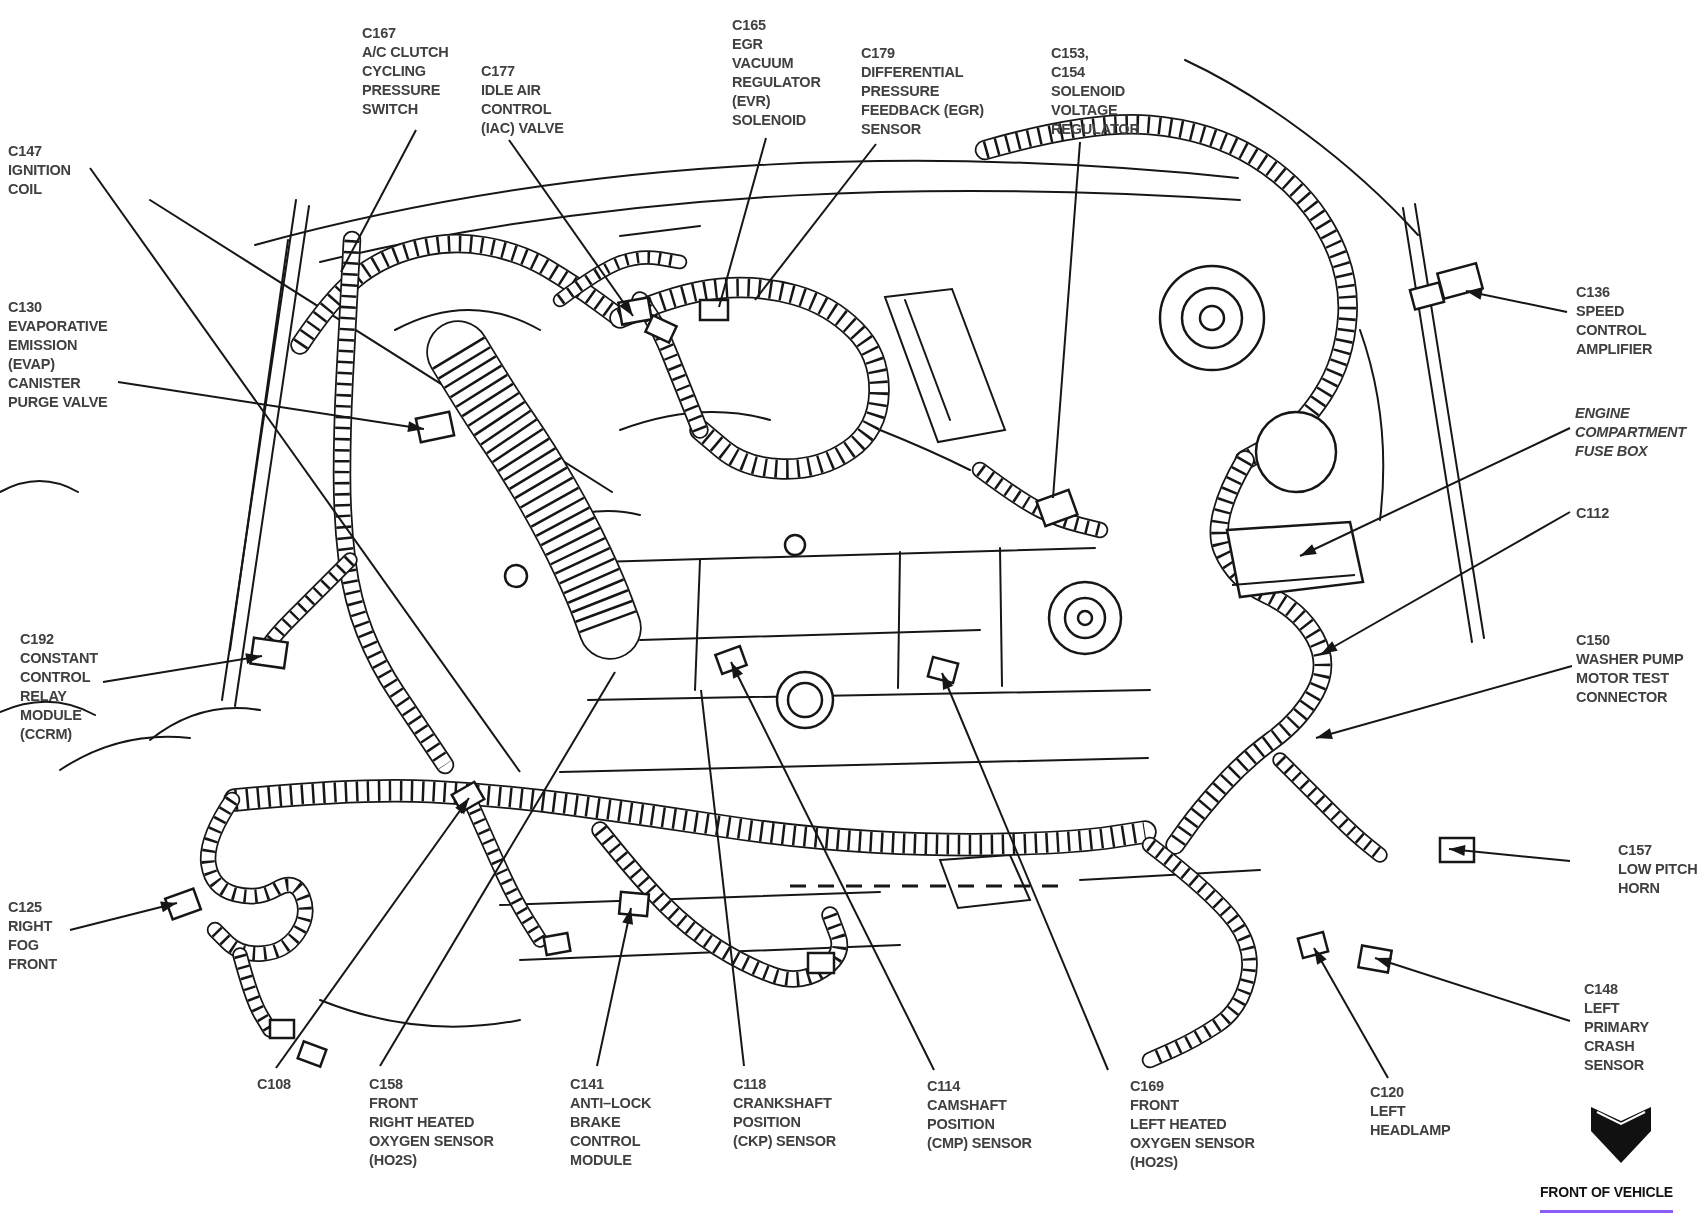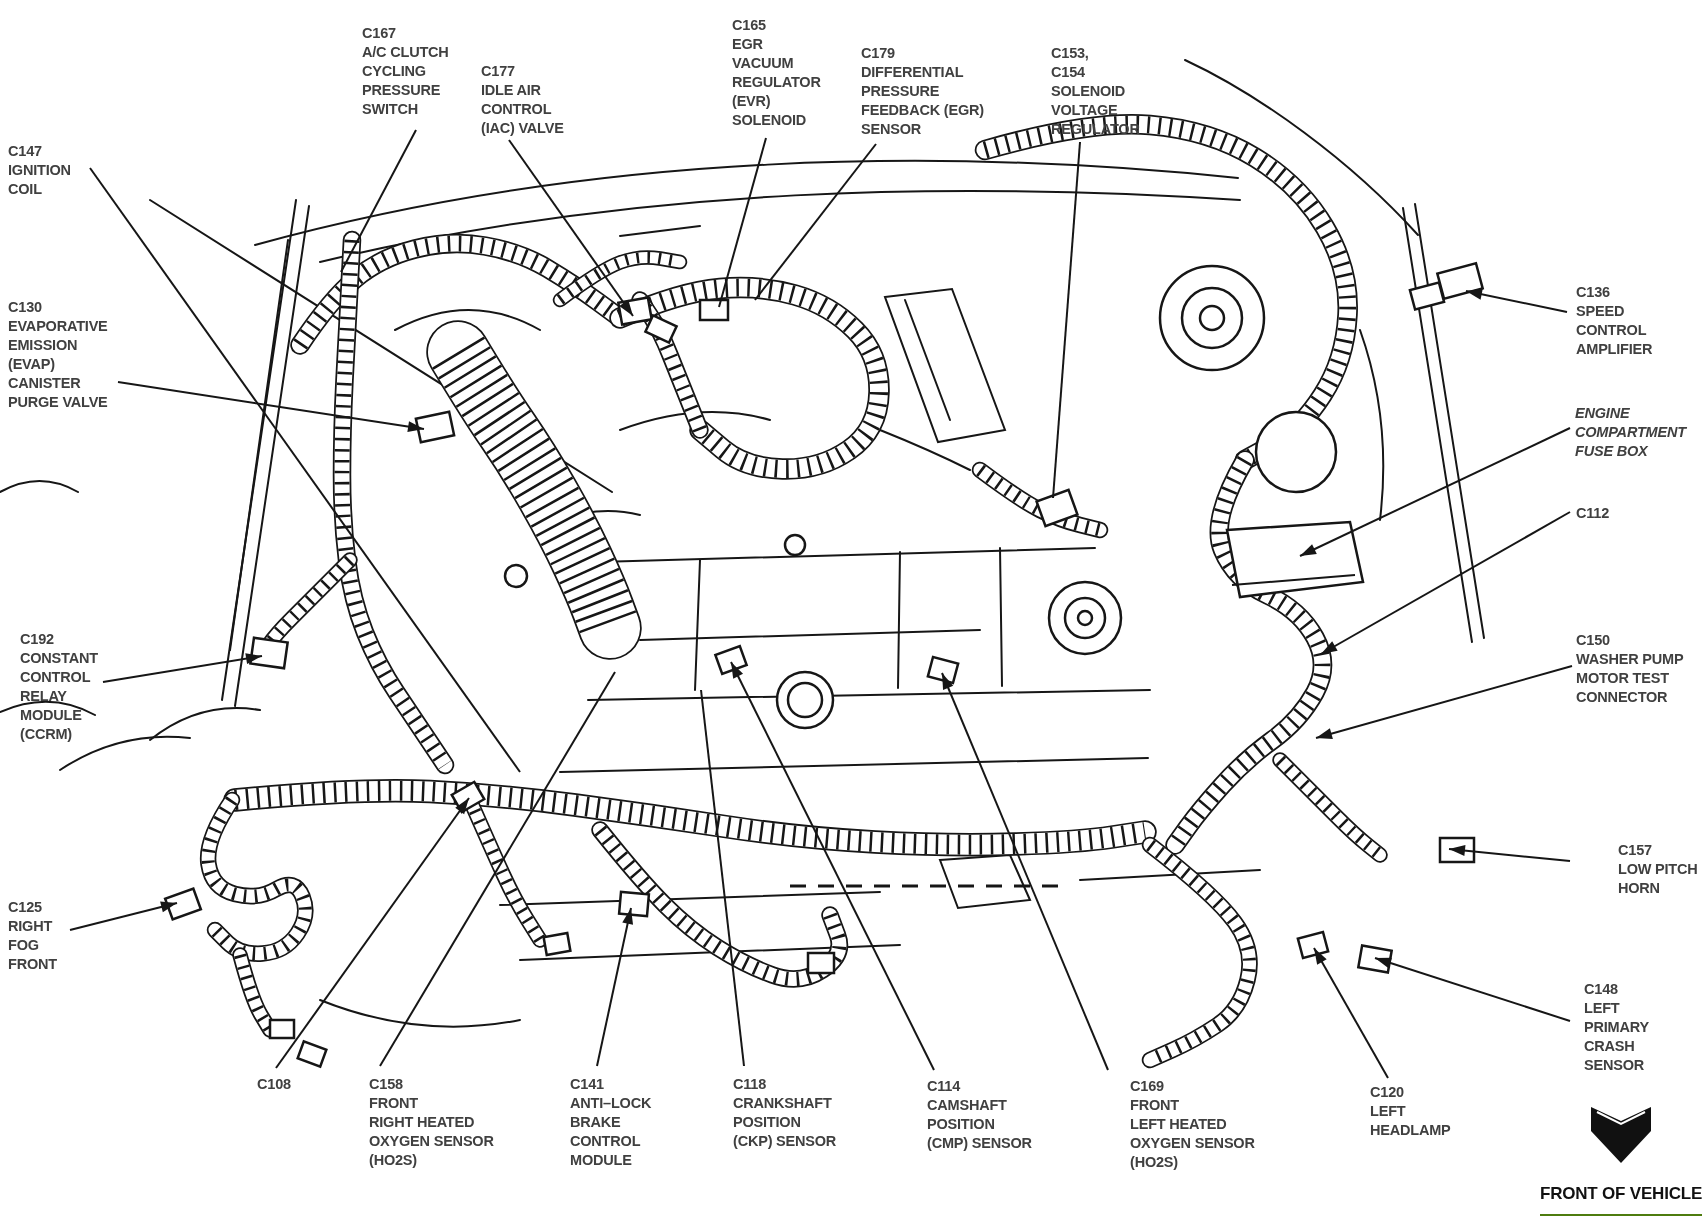--- a/index.html
+++ b/index.html
@@ -1,22 +1,22 @@
 <!DOCTYPE html>
 <html><head>
 <meta charset="utf-8">
 <style>
   html,body{margin:0;padding:0;background:#ffffff;}
   #stage{position:relative;width:1708px;height:1216px;background:#fff;overflow:hidden;
          font-family:"Liberation Sans", sans-serif;}
   #art{position:absolute;left:0;top:0;width:1708px;height:1216px;}
   .callout{position:absolute;color:#404040;font-weight:bold;font-size:14.5px;line-height:19px;
            letter-spacing:-0.2px;white-space:pre;user-select:none;}
-  .fov{position:absolute;color:#111;font-weight:bold;font-size:17px;letter-spacing:-0.2px;
-       border-bottom:3px solid #4d7c0f;padding-bottom:10px;white-space:pre;}
+  .fov{position:absolute;color:#111;font-weight:bold;font-size:14px;letter-spacing:-0.2px;
+       border-bottom:3px solid #8b5cf6;padding-bottom:10px;white-space:pre;}
 </style>
 </head>
 <body>
 
 <div id="stage">
   <svg id="art" viewBox="0 0 1708 1216" xmlns="http://www.w3.org/2000/svg">
     <g id="layer-structure">
         <path d="M255,245 C600,150 950,148 1238,178" fill="none" stroke="#161616" stroke-width="2" stroke-linecap="round"></path>
         <path d="M320,262 C640,185 960,182 1240,200" fill="none" stroke="#161616" stroke-width="2" stroke-linecap="round"></path>
         <path d="M296,200 L222,700" fill="none" stroke="#161616" stroke-width="2" stroke-linecap="round"></path>

